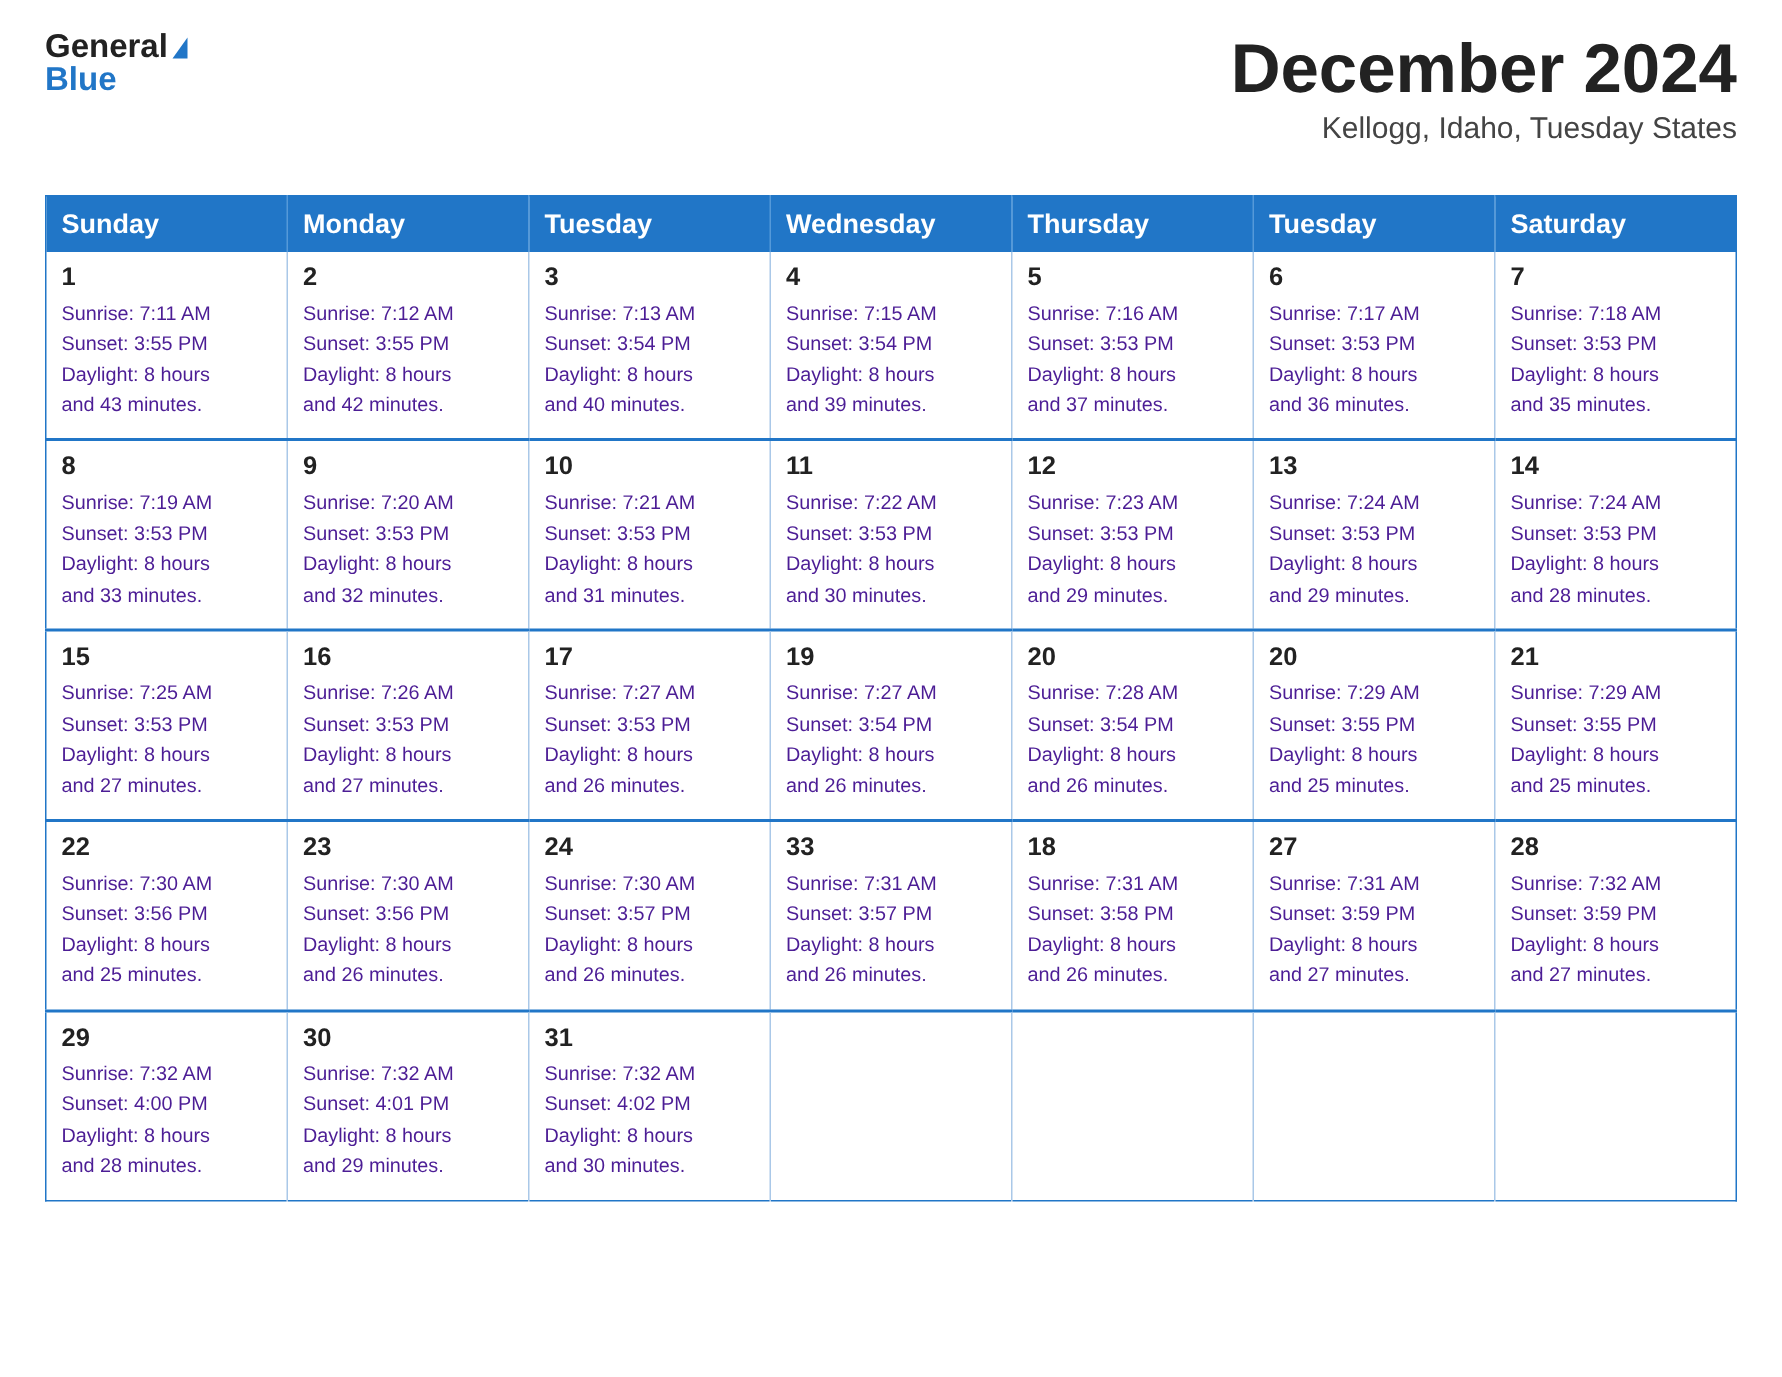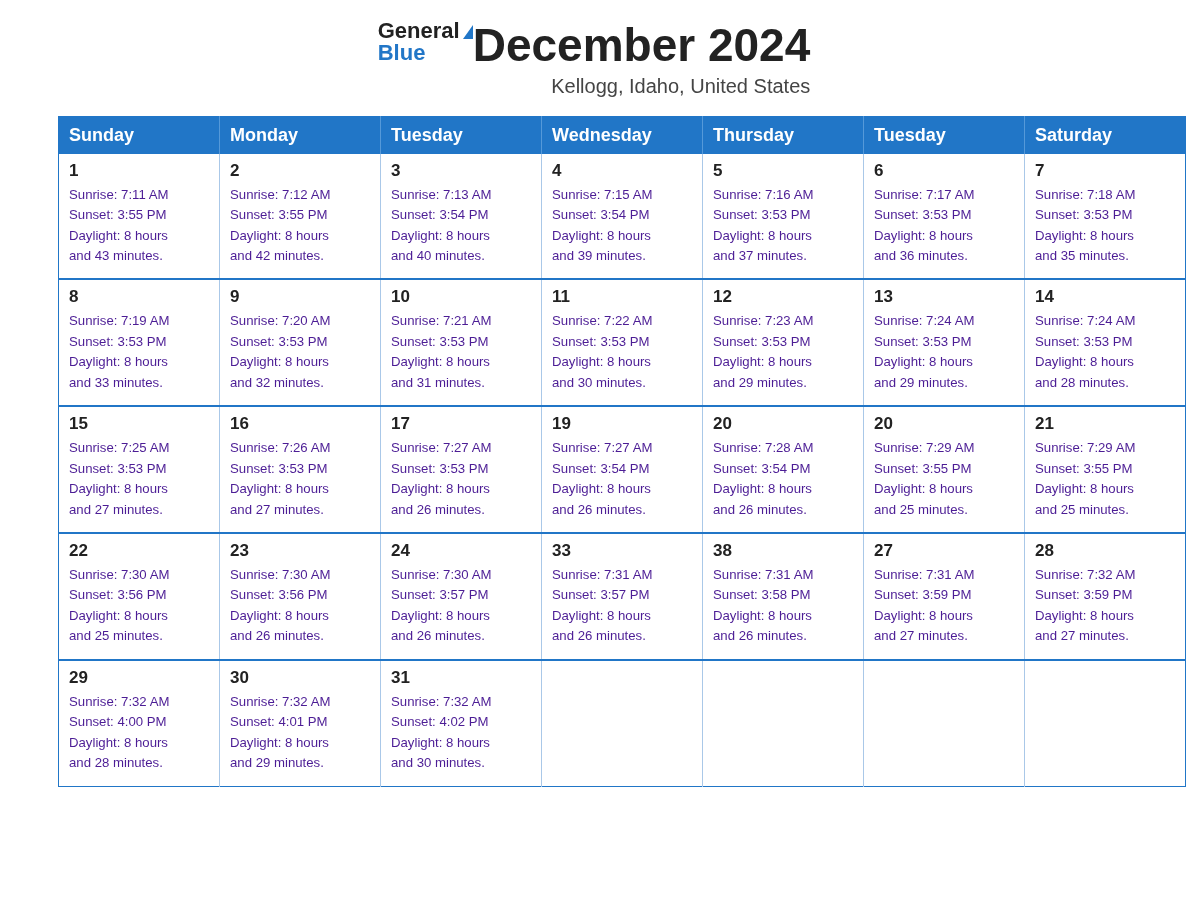--- a/index.html
+++ b/index.html
@@ -5,23 +5,23 @@
     * { box-sizing: border-box; margin: 0; padding: 0; }
     body {
       font-family: Arial, sans-serif;
       background: #fff;
       padding: 20px 30px;
       width: 1188px;
       min-height: 918px;
     }
     .header-area {
       display: flex;
-      justify-content: center;
+      justify-content: space-between;
       align-items: flex-start;
-      margin-bottom: 18px;
+      margin-bottom: 32px;
     }
     .logo-area {
       display: flex;
       align-items: center;
     }
     .logo-text {
       display: flex;
       flex-direction: column;
       line-height: 1;
     }
@@ -58,21 +58,20 @@
     }
     .location-title {
       font-size: 20px;
       color: #444;
       margin-top: 4px;
     }
     .calendar-table {
       width: 100%;
       border-collapse: collapse;
       border: 1.5px solid #2176c7;
-      margin-left: 28px;
     }
     .calendar-table thead tr th {
       background: #2176c7;
       color: #fff;
       font-size: 18px;
       font-weight: 600;
       padding: 8px 10px;
       text-align: left;
       border-right: 1.5px solid #5599d9;
     }
@@ -118,21 +117,21 @@
   <div class="logo-area">
     <div class="logo-text">
       <span>
         <span class="logo-general">General</span><span class="logo-triangle"></span>
       </span>
       <span class="logo-blue">Blue</span>
     </div>
   </div>
   <div class="title-area">
     <div class="month-title">December 2024</div>
-    <div class="location-title">Kellogg, Idaho, United States</div>
+    <div class="location-title">Kellogg, Idaho, Tuesday States</div>
   </div>
 </div>
 
 <table class="calendar-table">
   <thead>
     <tr>
       <th>Sunday</th>
       <th>Monday</th>
       <th>Tuesday</th>
       <th>Wednesday</th>
@@ -243,21 +242,21 @@
       </td>
         <td>
         <span class="day-number">24</span>
         <span class="day-info">Sunrise: 7:30 AM<br>Sunset: 3:57 PM<br>Daylight: 8 hours<br>and 26 minutes.</span>
       </td>
         <td>
         <span class="day-number">33</span>
         <span class="day-info">Sunrise: 7:31 AM<br>Sunset: 3:57 PM<br>Daylight: 8 hours<br>and 26 minutes.</span>
       </td>
         <td>
-        <span class="day-number">38</span>
+        <span class="day-number">18</span>
         <span class="day-info">Sunrise: 7:31 AM<br>Sunset: 3:58 PM<br>Daylight: 8 hours<br>and 26 minutes.</span>
       </td>
         <td>
         <span class="day-number">27</span>
         <span class="day-info">Sunrise: 7:31 AM<br>Sunset: 3:59 PM<br>Daylight: 8 hours<br>and 27 minutes.</span>
       </td>
         <td>
         <span class="day-number">28</span>
         <span class="day-info">Sunrise: 7:32 AM<br>Sunset: 3:59 PM<br>Daylight: 8 hours<br>and 27 minutes.</span>
       </td>

